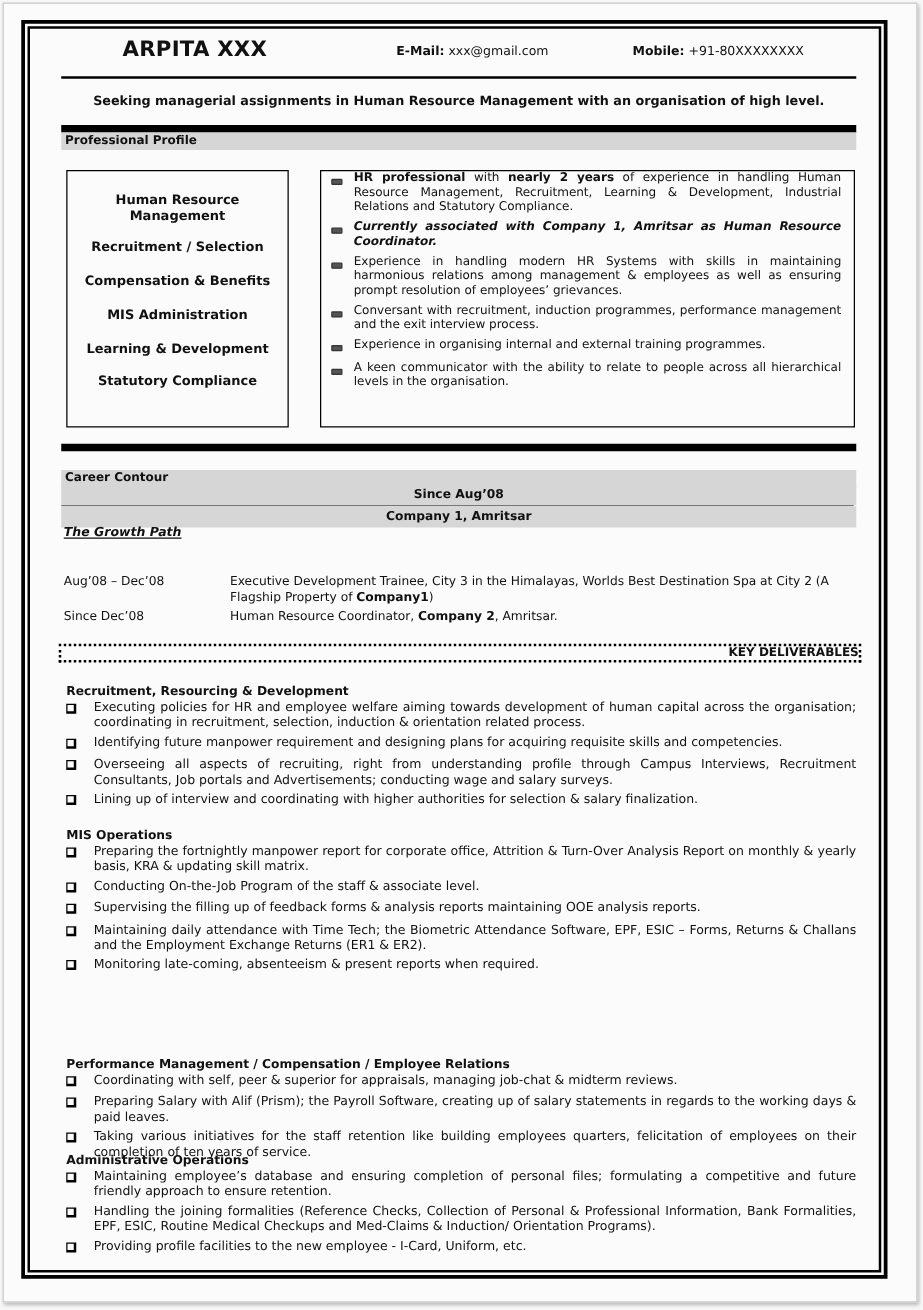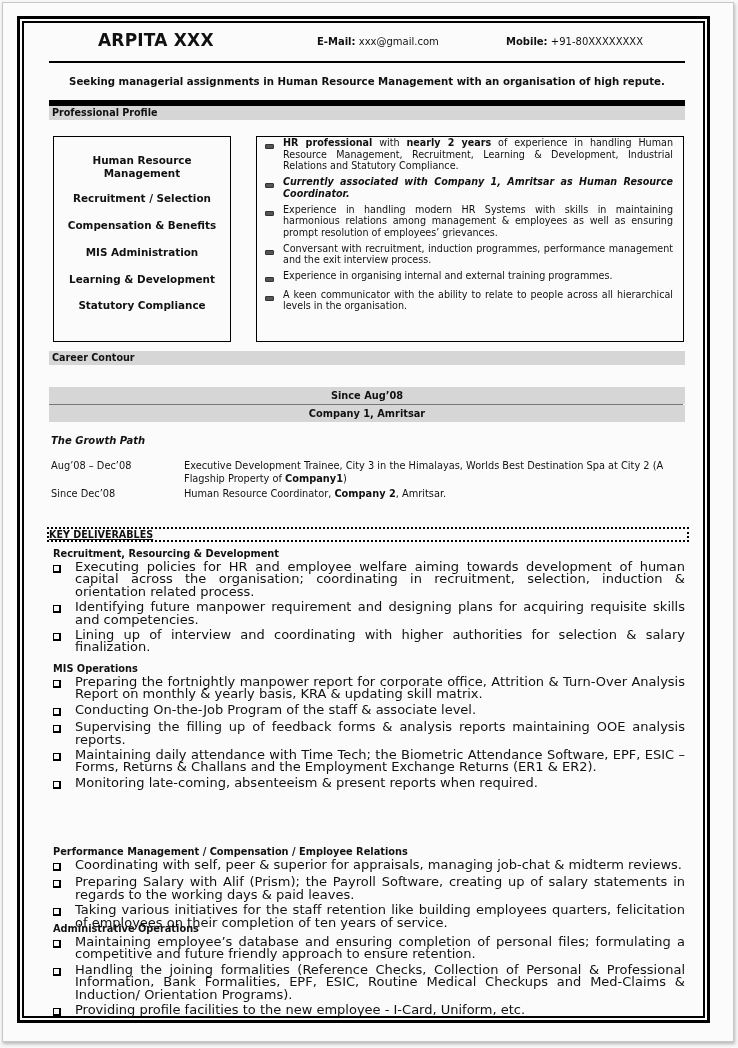--- a/index.html
+++ b/index.html
@@ -40,30 +40,30 @@
   .skills-box .skill { font-size: 10.4px; font-weight: bold; line-height: 13px; margin: 0 4px; }
   .profile-box { position: absolute; left: 207px; top: 136px; width: 428px; height: 206px; border: 1px solid #000; background: #fbfbfb; padding: 0 10px 0 8px; }
   .profile-item { display: flex; font-size: 9.6px; line-height: 11.7px; margin-bottom: 4px; text-align: justify; }
   .profile-item .bullet { flex: 0 0 18px; padding-top: 3px; }
   .bullet-glyph { display: inline-block; width: 9px; height: 5px; background: #555; border-radius: 1px; border: 1px solid #333; }
   .profile-item .txt { flex: 1; }
 
   .period-bar { position: absolute; left: 0; width: 636px; height: 17px; background: #d6d6d6; text-align: center; font-size: 9.8px; font-weight: bold; line-height: 17px; }
   .period-divider { position: absolute; left: 0; width: 634px; height: 1px; background: #777; }
 
-  .growth-title { position: absolute; left: 2px; top: 435px; font-size: 10px; font-weight: bold; font-style: italic; }
+  .growth-title { position: absolute; left: 2px; top: 421px; font-size: 10px; font-weight: bold; font-style: italic; text-decoration: underline; }
   .growth-row { position: absolute; left: 2px; width: 632px; font-size: 9.8px; line-height: 12.5px; display: flex; }
   .growth-row .date { flex: 0 0 133px; }
   .growth-row .desc { flex: 1; }
 
-  .kd-box { position: absolute; left: -2px; top: 527px; width: 642px; height: 15px; border: 2px dotted #000; text-align: left; font-size: 9.6px; font-weight: bold; line-height: 11px; text-decoration: underline; }
+  .kd-box { position: absolute; left: -2px; top: 515px; width: 642px; height: 15px; border: 2px dotted #000; text-align: right; font-size: 9.6px; font-weight: bold; line-height: 11px; }
 
   .kd-section { position: absolute; left: 4px; width: 632px; }
   .kd-heading { font-size: 9.8px; font-weight: bold; margin-bottom: 2px; }
-  .kd-item { display: flex; font-size: 13px; line-height: 12.4px; margin-bottom: 3px; text-align: justify; justify-content: center; }
+  .kd-item { display: flex; font-size: 10px; line-height: 12.4px; margin-bottom: 3px; text-align: justify; justify-content: center; }
   .kd-item .box { flex: 0 0 22px; padding-top: 2px; }
   .box-glyph { display: inline-block; width: 8px; height: 8px; border: 1.5px solid #000; border-right-width: 2.5px; border-bottom-width: 2.5px; }
   .kd-item .txt { flex: 1; }
 </style>
 </head>
 <body>
 
 <div class="page-shadow"></div>
 <div class="frame-outer"></div>
 <div class="frame-inner"></div>
@@ -77,21 +77,21 @@
       <span>xxx@gmail.com</span>
     </div>
     <div class="contact mobile">
       <b>Mobile:</b>
       <span>+91-80XXXXXXXX</span>
     </div>
   </div>
 
   <div class="rule-thin" style="top:61px;"></div>
 
-  <div class="objective">Seeking managerial assignments in Human Resource Management with an organisation of high repute.</div>
+  <div class="objective">Seeking managerial assignments in Human Resource Management with an organisation of high level.</div>
 
   <div class="rule-thick" style="top:100px;"></div>
   <div class="section-bar" style="top:106px;">Professional Profile</div>
 
   <div class="skills-box">
     <div class="skill" style="margin-top:17px;">Human Resource Management</div>
     <div class="skill" style="margin-top:12px;">Recruitment / Selection</div>
     <div class="skill" style="margin-top:14px;">Compensation &amp; Benefits</div>
     <div class="skill" style="margin-top:14px;">MIS Administration</div>
     <div class="skill" style="margin-top:14px;">Learning &amp; Development</div>
@@ -119,21 +119,21 @@
       <span class="bullet"><span class="bullet-glyph"></span></span>
       <span class="txt">Experience in organising internal and external training programmes.</span>
     </div>
     <div class="profile-item">
       <span class="bullet"><span class="bullet-glyph"></span></span>
       <span class="txt">A keen communicator with the ability to relate to people across all hierarchical levels in the organisation.</span>
     </div>
   </div>
 
   <div class="rule-thick" style="top:355px;"></div>
-  <div class="section-bar" style="top:351px;">Career Contour</div>
+  <div class="section-bar" style="top:376px;">Career Contour</div>
 
   <div class="period-bar" style="top:387px;">Since Aug’08</div>
   <div class="period-divider" style="top:404px;"></div>
   <div class="period-bar" style="top:405px;">Company 1, Amritsar</div>
 
   <div class="growth-title">The Growth Path</div>
 
   <div class="growth-row" style="top:460px;">
     <span class="date">Aug’08 – Dec’08</span>
     <span class="desc"><span>Executive Development Trainee, City 3 in the Himalayas, Worlds Best Destination Spa at City 2 (A Flagship Property of </span><b>Company1</b><span>)</span></span>
@@ -150,20 +150,24 @@
     <div class="kd-item">
         <span class="box"><span class="box-glyph"></span></span>
         <span class="txt">Executing policies for HR and employee welfare aiming towards development of human capital across the organisation; coordinating in recruitment, selection, induction &amp; orientation related process.</span>
       </div>
     <div class="kd-item">
         <span class="box"><span class="box-glyph"></span></span>
         <span class="txt">Identifying future manpower requirement and designing plans for acquiring requisite skills and competencies.</span>
       </div>
     <div class="kd-item">
         <span class="box"><span class="box-glyph"></span></span>
+        <span class="txt">Overseeing all aspects of recruiting, right from understanding profile through Campus Interviews, Recruitment Consultants, Job portals and Advertisements; conducting wage and salary surveys.</span>
+      </div>
+    <div class="kd-item">
+        <span class="box"><span class="box-glyph"></span></span>
         <span class="txt">Lining up of interview and coordinating with higher authorities for selection &amp; salary finalization.</span>
       </div>
   </div>
 
   <div class="kd-section" style="top:663px;">
     <div class="kd-heading">MIS Operations</div>
     <div class="kd-item">
         <span class="box"><span class="box-glyph"></span></span>
         <span class="txt">Preparing the fortnightly manpower report for corporate office, Attrition &amp; Turn-Over Analysis Report on monthly &amp; yearly basis, KRA &amp; updating skill matrix.</span>
       </div>

